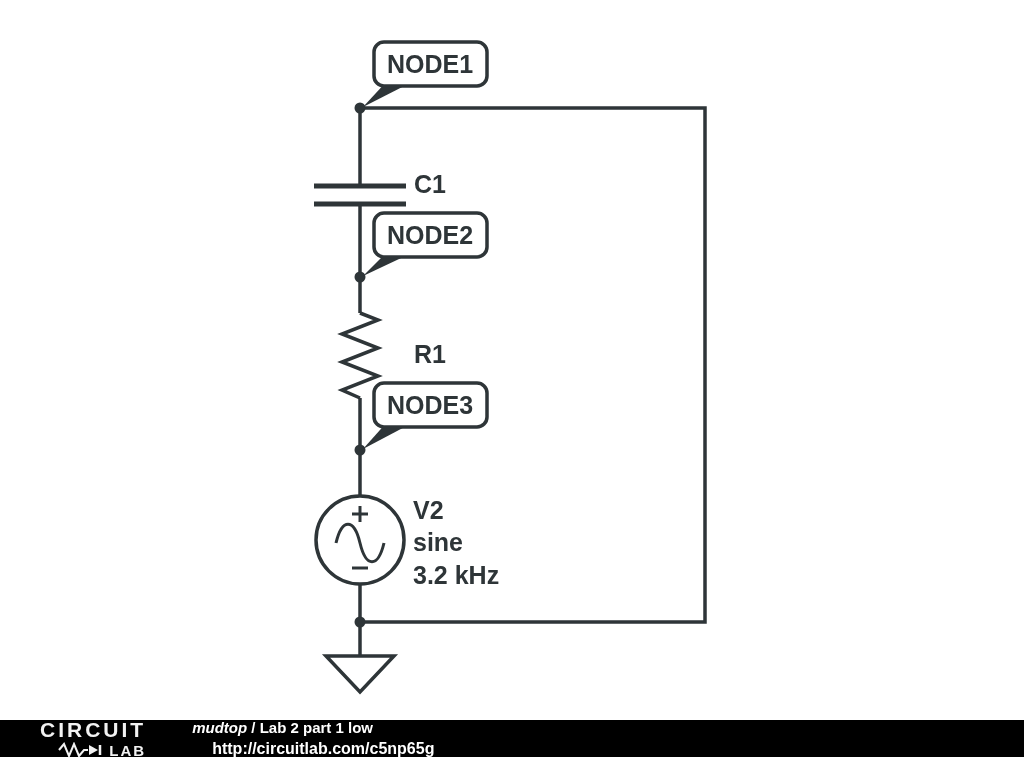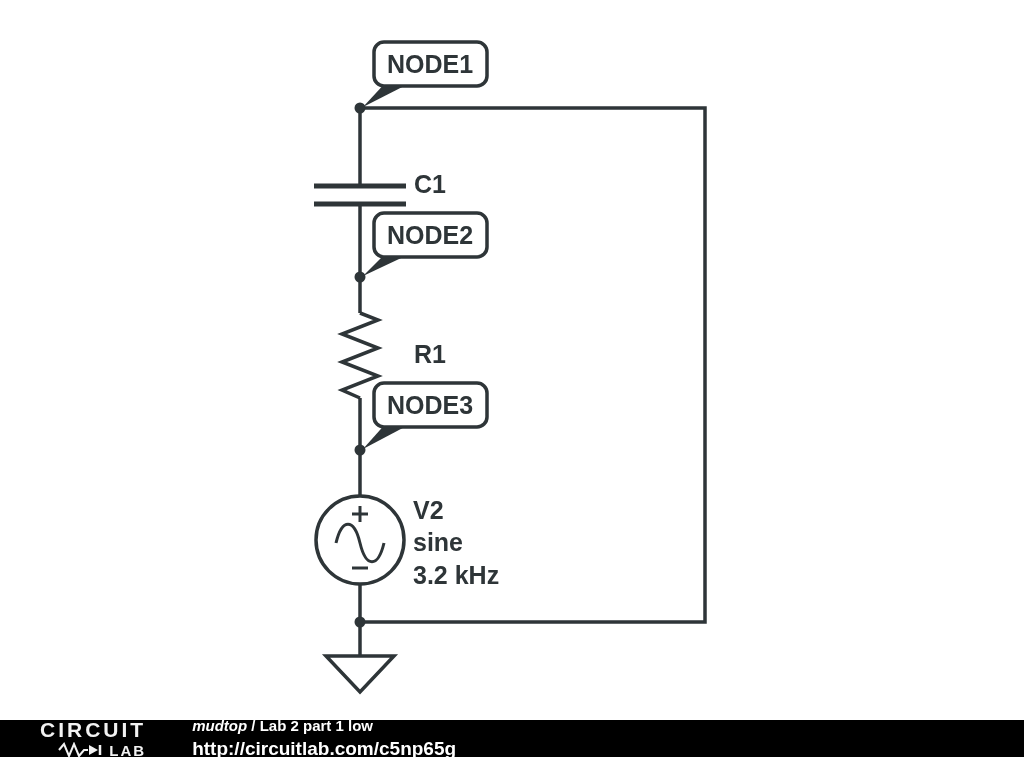--- a/index.html
+++ b/index.html
@@ -17,21 +17,21 @@
   .logo{display:flex;flex-direction:column;line-height:1;margin-right:46px;}
   .logo-top{
     font-size:21px;font-weight:bold;letter-spacing:3px;color:#f2f2f2;
   }
   .logo-bottom{display:flex;align-items:flex-end;justify-content:flex-end;margin-top:2px;text-decoration:underline;}
   .logo-bottom svg{margin-right:3px;}
   .logo-lab{font-size:15px;font-weight:bold;letter-spacing:2px;color:#f2f2f2;}
   .footer-text{display:flex;flex-direction:column;justify-content:center;line-height:1.35;}
   .footer-line{font-size:15px;font-weight:bold;color:#fff;}
   .footer-author{font-style:italic;font-weight:bold;}
-  .footer-url{font-size:19px;font-weight:bold;color:#fff;}
+  .footer-url{font-size:16px;font-weight:bold;color:#fff;margin-left:20px;}
 </style>
 </head>
 <body>
 
 <div class="page">
 
   <div class="schematic-area">
     <svg width="1024" height="720" viewBox="0 0 1024 720" xmlns="http://www.w3.org/2000/svg">
 
       <g fill="none" stroke="#2e3538" stroke-width="3.5">

